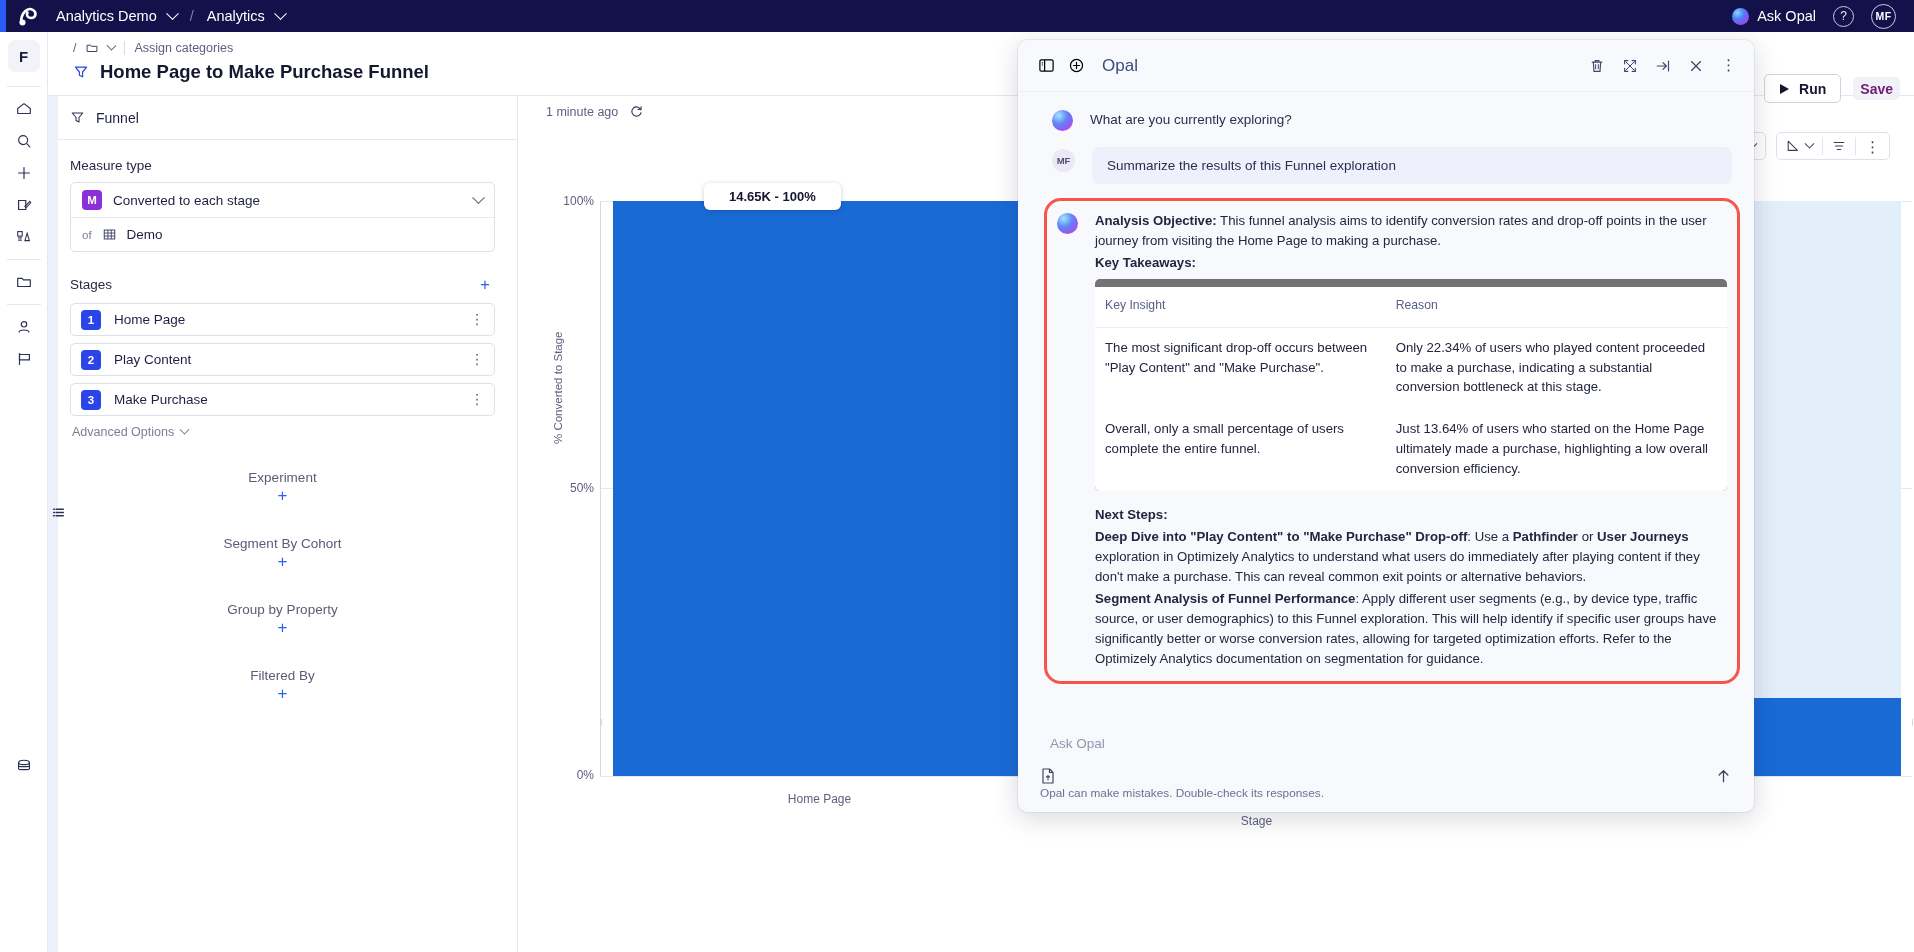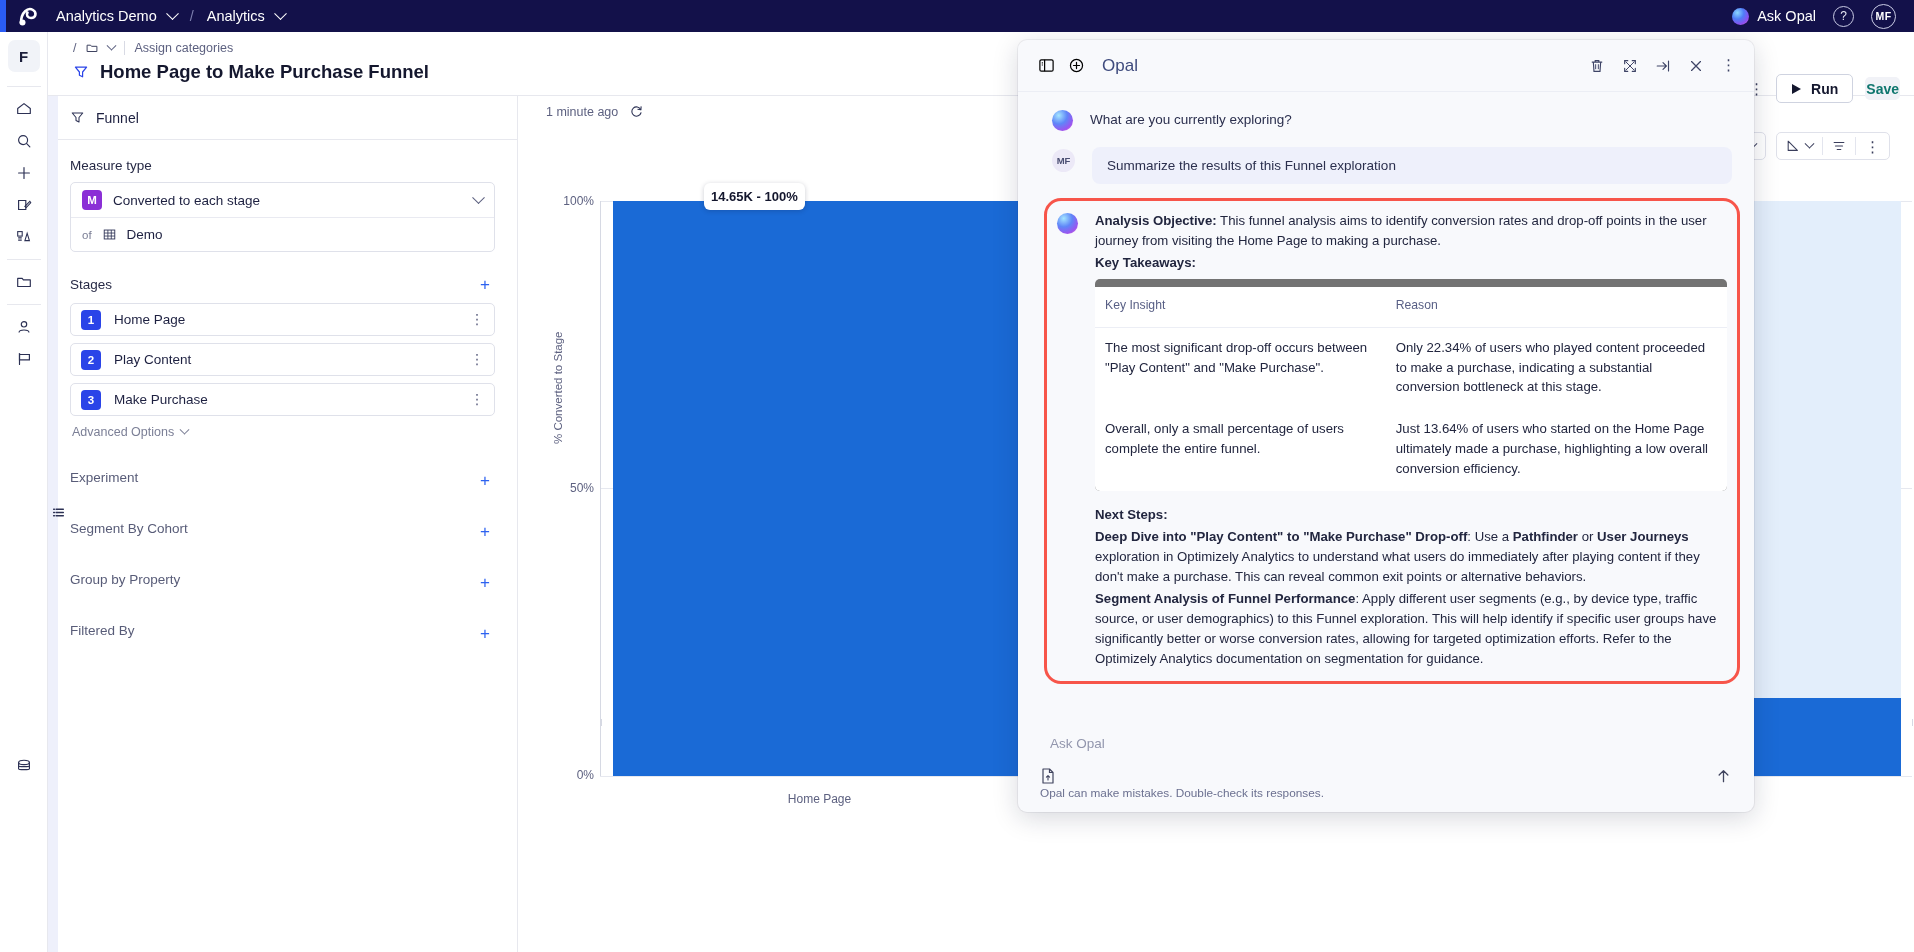--- a/index.html
+++ b/index.html
@@ -113,22 +113,23 @@
     width: 20px; height: 20px; border-radius: 4px; background: #2a44e8; color: #fff;
     display: flex; align-items: center; justify-content: center; font-size: 11.5px; font-weight: 700;
   }
   .stage-name { font-size: 13.5px; color: #1d2040; }
   .dots-v { margin-left: auto; color: #5d6180; font-size: 14px; letter-spacing: 0; cursor: pointer; line-height: .6;}
   .adv {
     display: flex; align-items: center; gap: 7px; font-size: 12.5px; color: #7b7f96;
     margin: 9px 0 0 2px; cursor: pointer;
   }
   .sect-row {
-    display: flex; justify-content: space-between;
+    display: flex; align-items: center; justify-content: space-between;
     margin-top: 31px;
+    flex-direction: column;
   }
   .sect-row .t { font-size: 13.5px; color: #585c78; }
 
   .drag-handle {
     position: absolute; left: 4px; top: 410px; color: #2c3154; font-size: 13px;
   }
   .cfg-leftstripe {
     position: absolute; left: 0; top: 0; width: 10px; height: 856px;
     background: #eef0fb;
   }
@@ -166,21 +167,21 @@
   .yaxis { position: absolute; left: 62px; top: 57px; width: 1px; height: 575px; background: #d6d9e3; }
   .bars { position: absolute; left: 63px; top: 57px; width: 1311px; height: 575px; }
   .bar-slot { position: absolute; bottom: 0; height: 575px; }
   .bar-bg { position: absolute; bottom: 0; width: 100%; background: #e3eefb; }
   .bar-fg { position: absolute; bottom: 0; width: 100%; background: #1a6ad6; }
   .bar-tick { position: absolute; top: 575px; width: 1px; height: 7px; background: #d6d9e3; }
   .xlab { position: absolute; top: 648px; font-size: 12px; color: #5d6180; text-align: center; }
   .xaxis-title { position: absolute; top: 670px; left: 63px; width: 1311px; text-align: center;
     font-size: 12px; color: #5d6180; }
   .tooltip-pill {
-    position: absolute; background: #fff; border-radius: 6px; padding: 6px 7px;
+    position: absolute; background: #fff; border-radius: 6px; padding: 6px 25px;
     font-size: 13px; font-weight: 700; color: #14172e;
     box-shadow: 0 1px 5px rgba(18,22,48,.22);
   }
 
   
   .opal {
     position: absolute; left: 1018px; top: 40px; width: 736px; height: 772px;
     background: #f8f9fc; border-radius: 9px;
     box-shadow: 0 6px 26px rgba(20,24,55,.17), 0 0 0 1px rgba(20,24,55,.06);
     z-index: 50; display: flex; flex-direction: column; overflow: hidden;
@@ -245,22 +246,22 @@
 
   .right-run {
     position: absolute; right: 14px; top: 42px; display: flex; align-items: center; gap: 12px; z-index: 55;
   }
   .run-btn {
     display: flex; align-items: center; gap: 9px; height: 29px; padding: 0 14px;
     border: 1px solid #cfd3e0; border-radius: 5px; background: #fff;
     font-size: 14px; color: #14172e; font-weight: 600; cursor: pointer;
   }
   .save-btn {
-    height: 23px; padding: 0 0; border: 1px solid transparent; border-radius: 5px;
-    background: #f1f2f7; font-size: 14px; color: #0f766e; font-weight: 600; cursor: default;
+    height: 23px; padding: 0 6px; border: 1px solid transparent; border-radius: 5px;
+    background: #f1f2f7; font-size: 14px; color: #701a75; font-weight: 600; cursor: default;
     display: flex; align-items: center;
   }
   .kebab { color: #3a3e5c; font-size: 15px; cursor: pointer; line-height: .6; }
   svg { display: block; }
 </style>
 </head>
 <body>
 
 <div class="app">
 
@@ -538,20 +539,21 @@
       </div>
 
       <div class="bar-tick" style="left:63px;"></div>
       <div class="bar-tick" style="left:500px;"></div>
       <div class="bar-tick" style="left:937px;"></div>
       <div class="bar-tick" style="left:1374px;"></div>
 
       <div class="xlab" style="left:63px; width:437px;">Home Page</div>
       <div class="xlab" style="left:500px; width:437px;">Play Content</div>
       <div class="xlab" style="left:937px; width:437px;">Make Purchase</div>
+      <div class="xaxis-title">Stage</div>
 
       <div class="tooltip-pill" style="left:166px; top:39px;">14.65K - 100%</div>
     </div>
   </div>
 
   <div class="opal">
     <div class="opal-head">
       <span class="hico">
         <svg width="17" height="17" viewBox="0 0 18 18">
             <rect x="2" y="3" width="14" height="12" rx="1.6" fill="none" stroke="currentColor" stroke-width="1.3"></rect>

